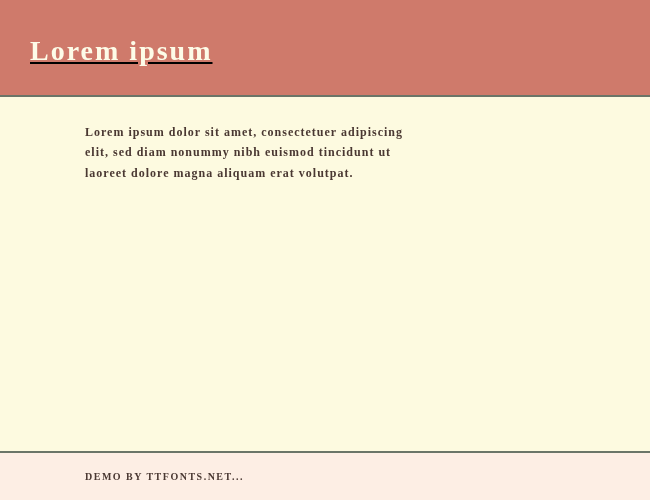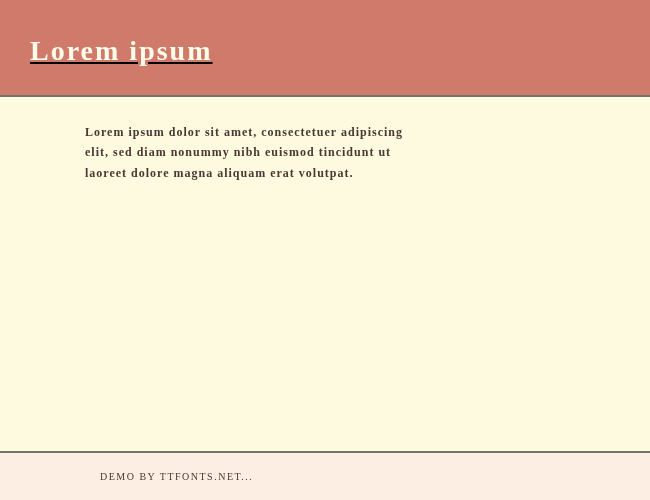--- a/index.html
+++ b/index.html
@@ -42,24 +42,23 @@
       letter-spacing: 1px;
       max-width: 320px;
     }
     .footer {
       background-color: #fdeee4;
       padding: 18px 30px 18px 85px;
     }
     .footer-text {
       color: #4a3832;
       font-size: 10px;
-      font-weight: normal;
+      font-weight: bold;
       letter-spacing: 1.5px;
       text-transform: uppercase;
-      margin-left: 15px;
     }
   </style>
 </head>
 <body>
 
 <div class="header">
   <div class="header-title">Lorem ipsum</div>
 </div>
 
 <div class="content">

